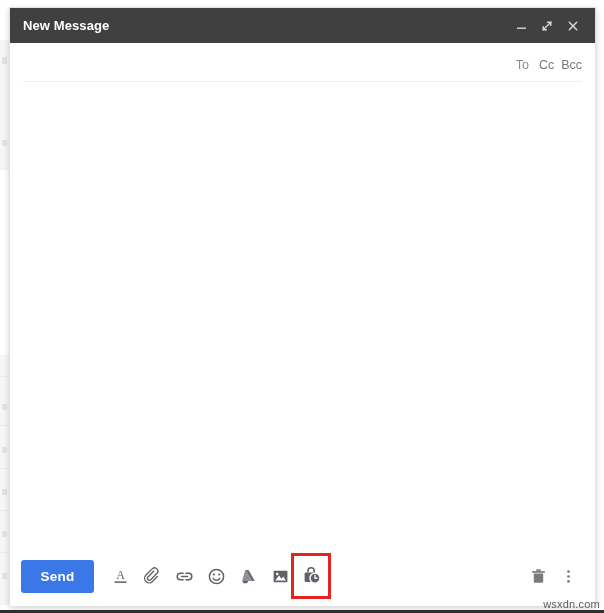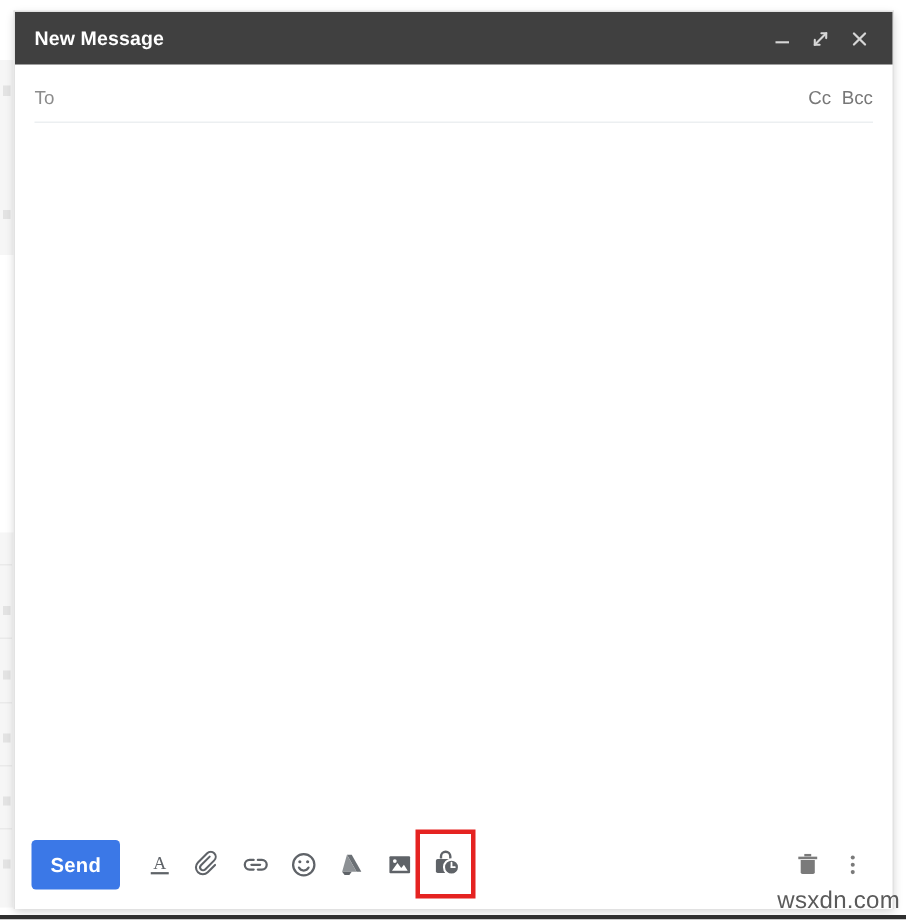--- a/index.html
+++ b/index.html
@@ -100,20 +100,21 @@
   #to-row { margin-top: 5px; }
   .field-input {
     flex: 1;
     border: none;
     outline: none;
     font-family: "Liberation Sans", sans-serif;
     font-size: 12.5px;
     color: #222;
     background: transparent;
     padding: 0;
+    text-align: right;
   }
   .field-input::placeholder { color: #8c8c8c; }
   #cc-bcc {
     display: flex;
     gap: 7px;
     padding-left: 10px;
   }
   .ccbcc-link {
     font-size: 12.5px;
     color: #777777;
@@ -142,21 +143,21 @@
     box-sizing: border-box;
   }
   #send-button {
     background: #3b78e7;
     color: #ffffff;
     font-family: "Liberation Sans", sans-serif;
     font-size: 13.5px;
     font-weight: bold;
     border: none;
     border-radius: 3px;
-    width: 59px;
+    width: 73px;
     height: 33px;
     cursor: pointer;
     letter-spacing: .2px;
   }
   #toolbar-icons {
     display: flex;
     align-items: center;
     margin-left: 10px;
   }
   .tool-icon {
@@ -193,21 +194,21 @@
     justify-content: center;
     cursor: pointer;
   }
 
   
   #watermark {
     position: absolute;
     right: 4px;
     bottom: 3px;
     font-family: "Liberation Sans", sans-serif;
-    font-size: 16px;
+    font-size: 11px;
     color: #5a5a5a;
     letter-spacing: .2px;
   }
   #bottom-edge {
     position: absolute;
     left: 0;
     bottom: 0;
     width: 604px;
     height: 3px;
     background: #2f2f2f;

